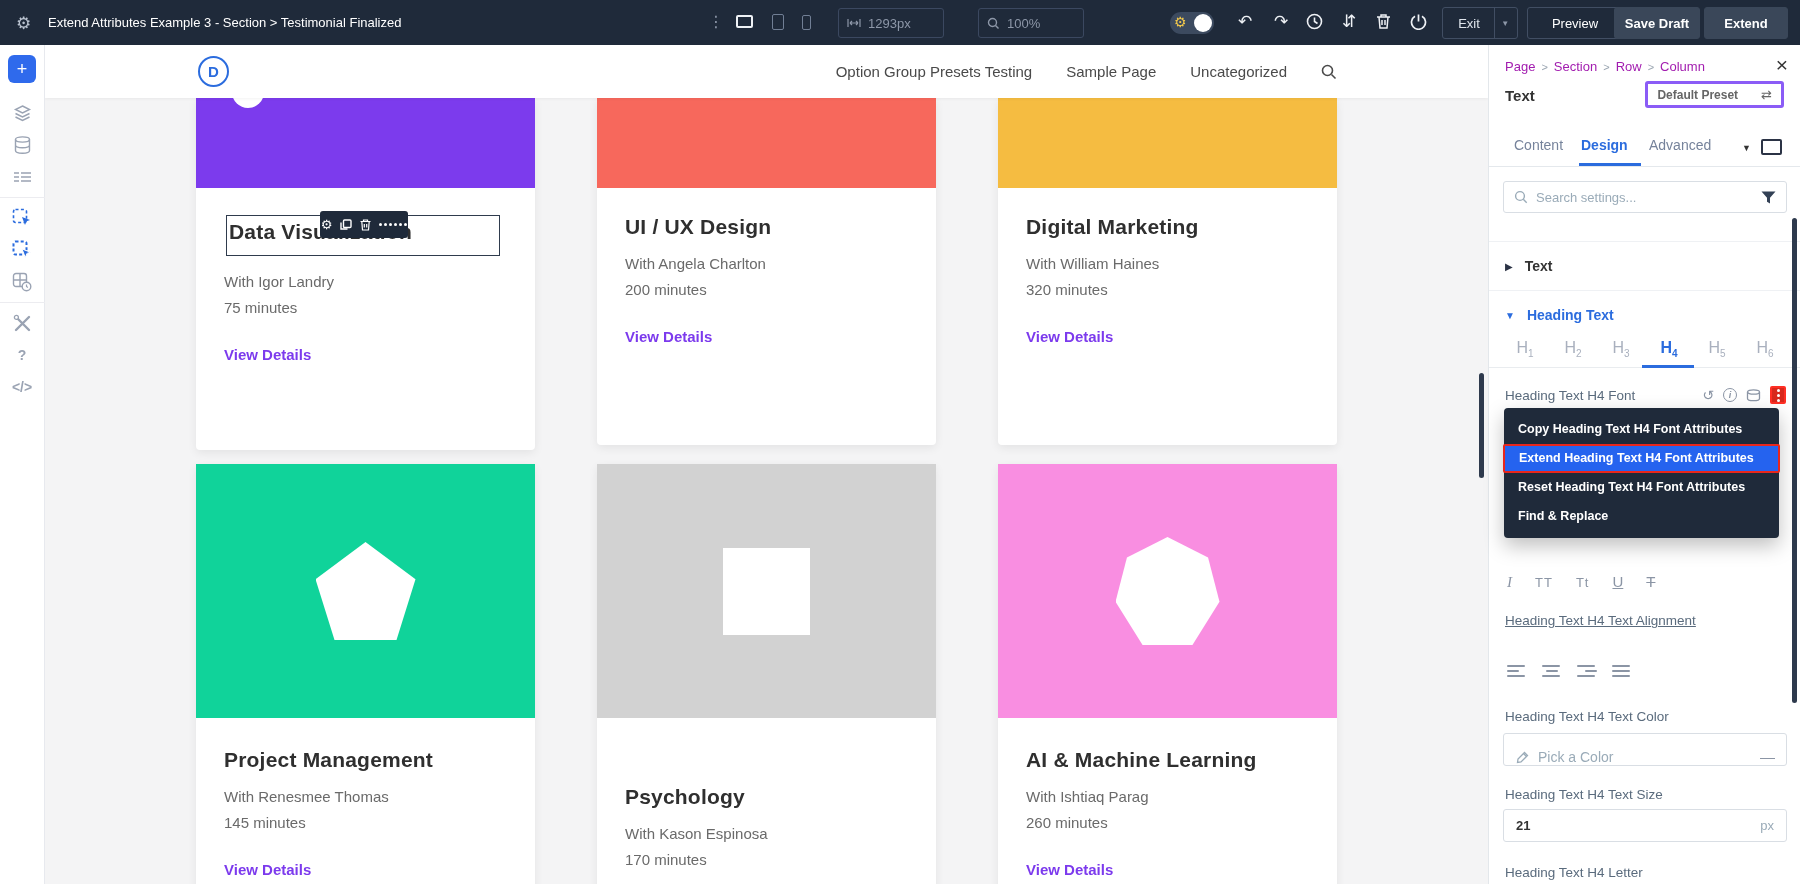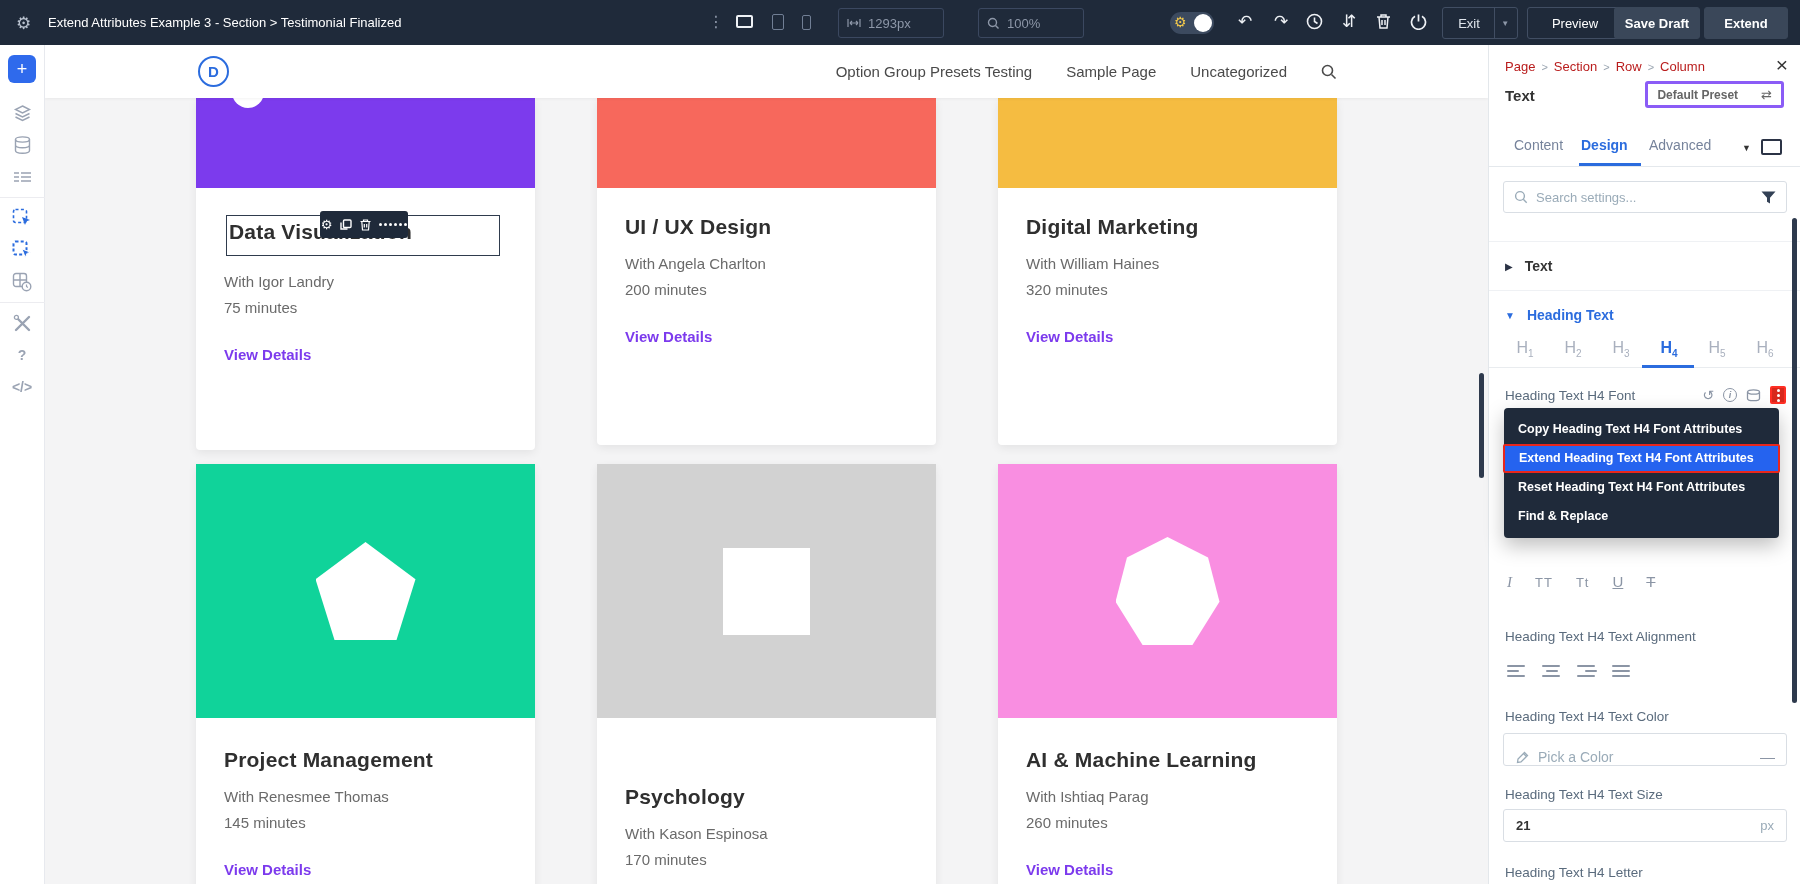--- a/index.html
+++ b/index.html
@@ -66,21 +66,21 @@
   .mod-toolbar { position:absolute; left:93px; top:-5px; width:88px; height:27px; background:#1f2a3a; border-radius:3px;
                  display:flex; align-items:center; justify-content:center; gap:8px; z-index:6; }
   .mod-toolbar .mi { color:#fff; font-size:13px; display:flex; align-items:center; cursor:pointer; }
   .dots6 { display:grid; grid-template-columns:3px 3px; grid-template-rows:3px 3px 3px; gap:2px; }
   .dots6 i { width:3px; height:3px; background:#fff; border-radius:50%; }
   .canvas-scrollbar { position:absolute; left:1434px; top:328px; width:5px; height:105px; background:#2e3a4d; border-radius:3px; z-index:20; }
 
   
   .panel { position:absolute; left:1488px; top:45px; width:312px; height:839px; background:#fff; border-left:1px solid #e3e7eb; z-index:45; font-size:13px; }
   .p-bc { position:absolute; left:16px; top:14px; display:flex; gap:6px; align-items:center; }
-  .p-bc a { color:#b91c1c; font-size:13px; text-decoration:none; cursor:pointer; }
+  .p-bc a { color:#a21caf; font-size:13px; text-decoration:none; cursor:pointer; }
   .p-bc i { color:#9aa5b1; font-style:normal; font-size:11px; }
   .p-close { position:absolute; right:12px; top:8px; font-size:21px; color:#333; cursor:pointer; }
   .p-title { position:absolute; left:16px; top:42px; font-size:15px; font-weight:bold; color:#333; }
   .p-preset { position:absolute; right:16px; top:36px; height:27px; border:3px solid #8b5cf6; border-radius:3px;
               display:flex; align-items:center; gap:23px; padding:0 9px; cursor:pointer; }
   .p-preset span { font-size:12px; color:#666; font-weight:bold; }
   .p-preset b { font-size:13px; color:#666; font-weight:normal; }
   .p-tabs { position:absolute; left:0; top:86px; width:100%; height:35px; }
   .p-tab { position:absolute; top:6px; font-size:14px; color:#76839b; cursor:pointer; }
   .p-tab.active { color:#2b6cde; font-weight:bold; }
@@ -115,21 +115,21 @@
   .ctx-menu { position:absolute; left:15px; top:363px; width:275px; background:#1f2a3a; border-radius:4px;
               box-shadow:0 8px 20px rgba(0,0,0,.25); padding:7px 0; z-index:30; }
   .ctx-item { height:29px; line-height:29px; padding:0 14px; color:#fff; font-size:12.5px; font-weight:bold; cursor:pointer; white-space:nowrap; }
   .ctx-item.active { background:#2563ef; border:2px solid #e8261c; border-radius:2px; line-height:25px; margin:0 -1px; }
   .style-row { position:absolute; left:18px; top:528px; display:flex; gap:23px; align-items:baseline; }
   .sb2 { color:#8b95a5; font-size:15px; cursor:pointer; }
   .sb2.it { font-style:italic; font-family:"Liberation Serif","DejaVu Serif",serif; }
   .sb2.un { text-decoration:underline; }
   .sb2.st { text-decoration:line-through; }
   .sb2.sm { font-size:13px; letter-spacing:1px; }
-  .align-label { position:absolute; left:16px; top:582px; width:210px; line-height:1.45; }
+  .align-label { position:absolute; left:16px; top:566px; width:210px; line-height:1.45;text-decoration:underline; }
   .align-row { position:absolute; left:18px; top:620px; display:flex; gap:15px; }
   .al { width:20px; height:14px; display:flex; flex-direction:column; gap:3px; cursor:pointer; }
   .al i { height:2px; background:#8b95a5; border-radius:1px; }
   .al i.full { width:18px; } .al i.short { width:12px; }
   .al.center i.short { align-self:center; } .al.right i.short { align-self:flex-end; }
   .color-label { position:absolute; left:16px; top:664px; }
   .p-color { position:absolute; left:14px; top:688px; width:284px; height:33px; border:1px solid #d9dee4; border-radius:3px;
              display:flex; align-items:flex-end; padding:0 11px; gap:9px; }
   .p-color input { flex:1; border:none; outline:none; font-size:14px; background:transparent; }
   .p-color input::placeholder { color:#9aabb8; }

